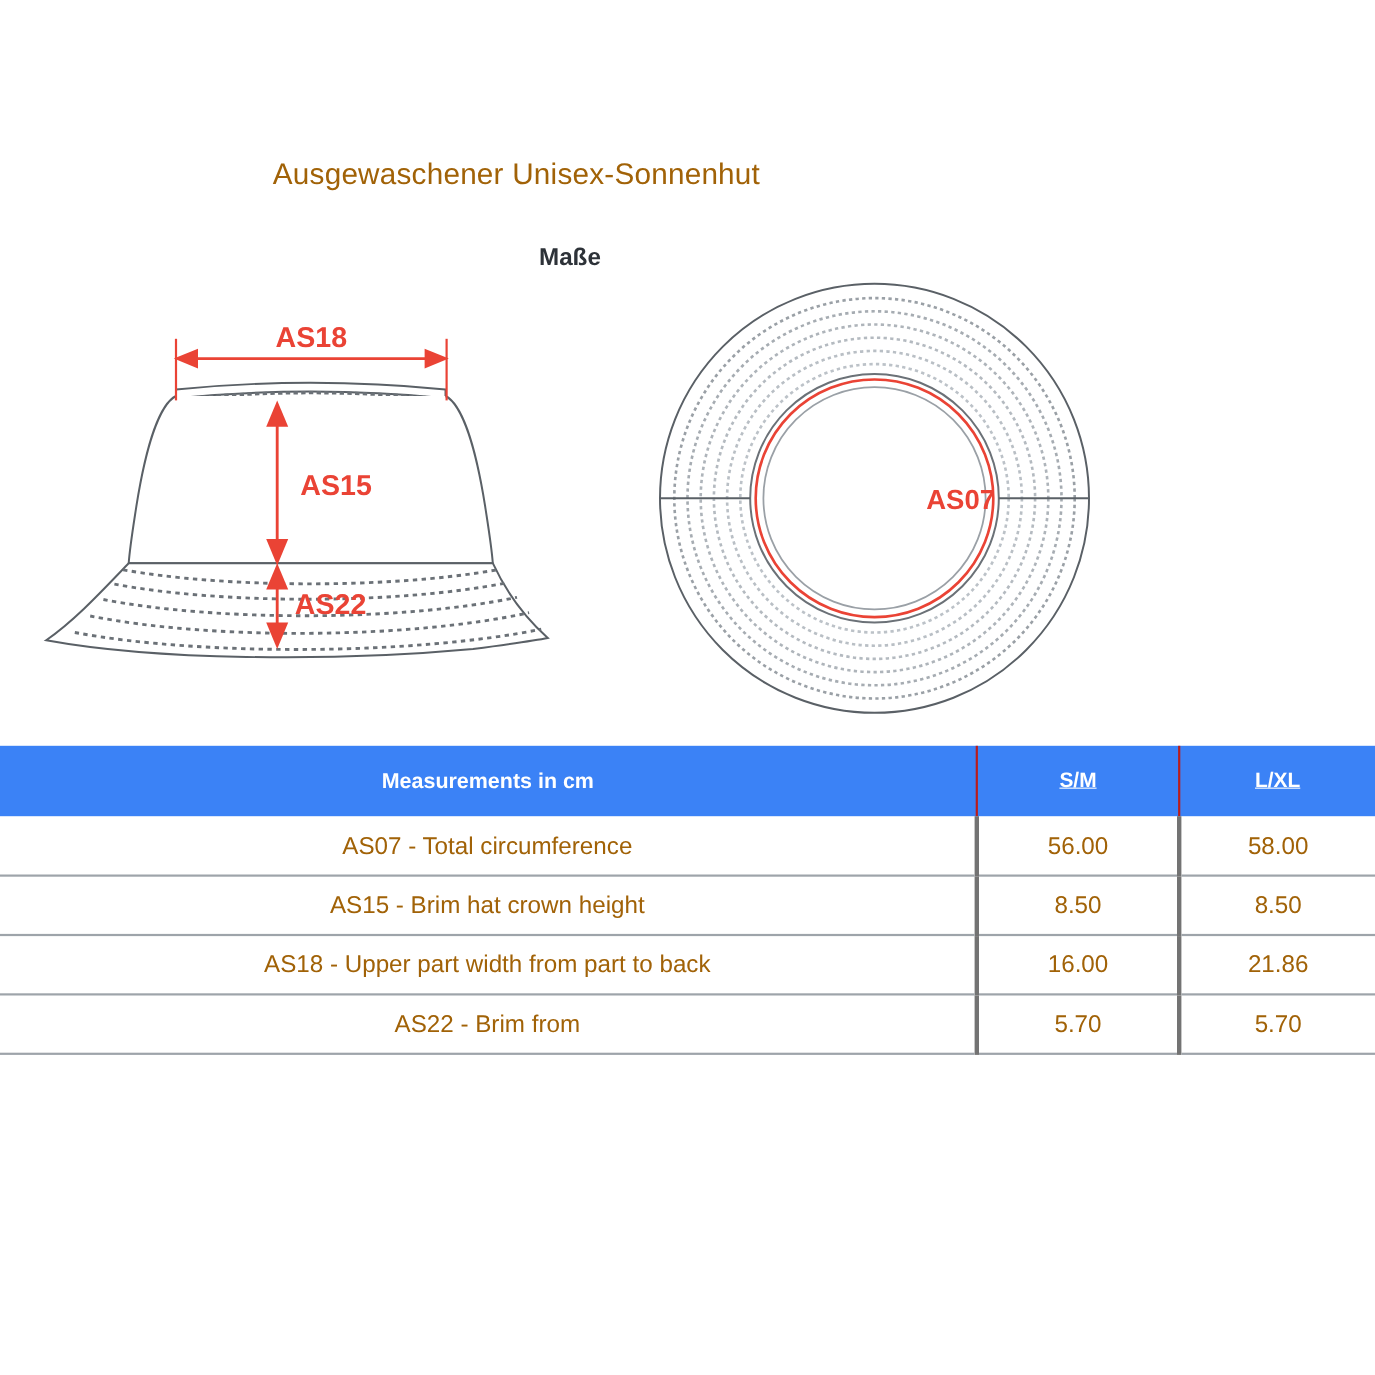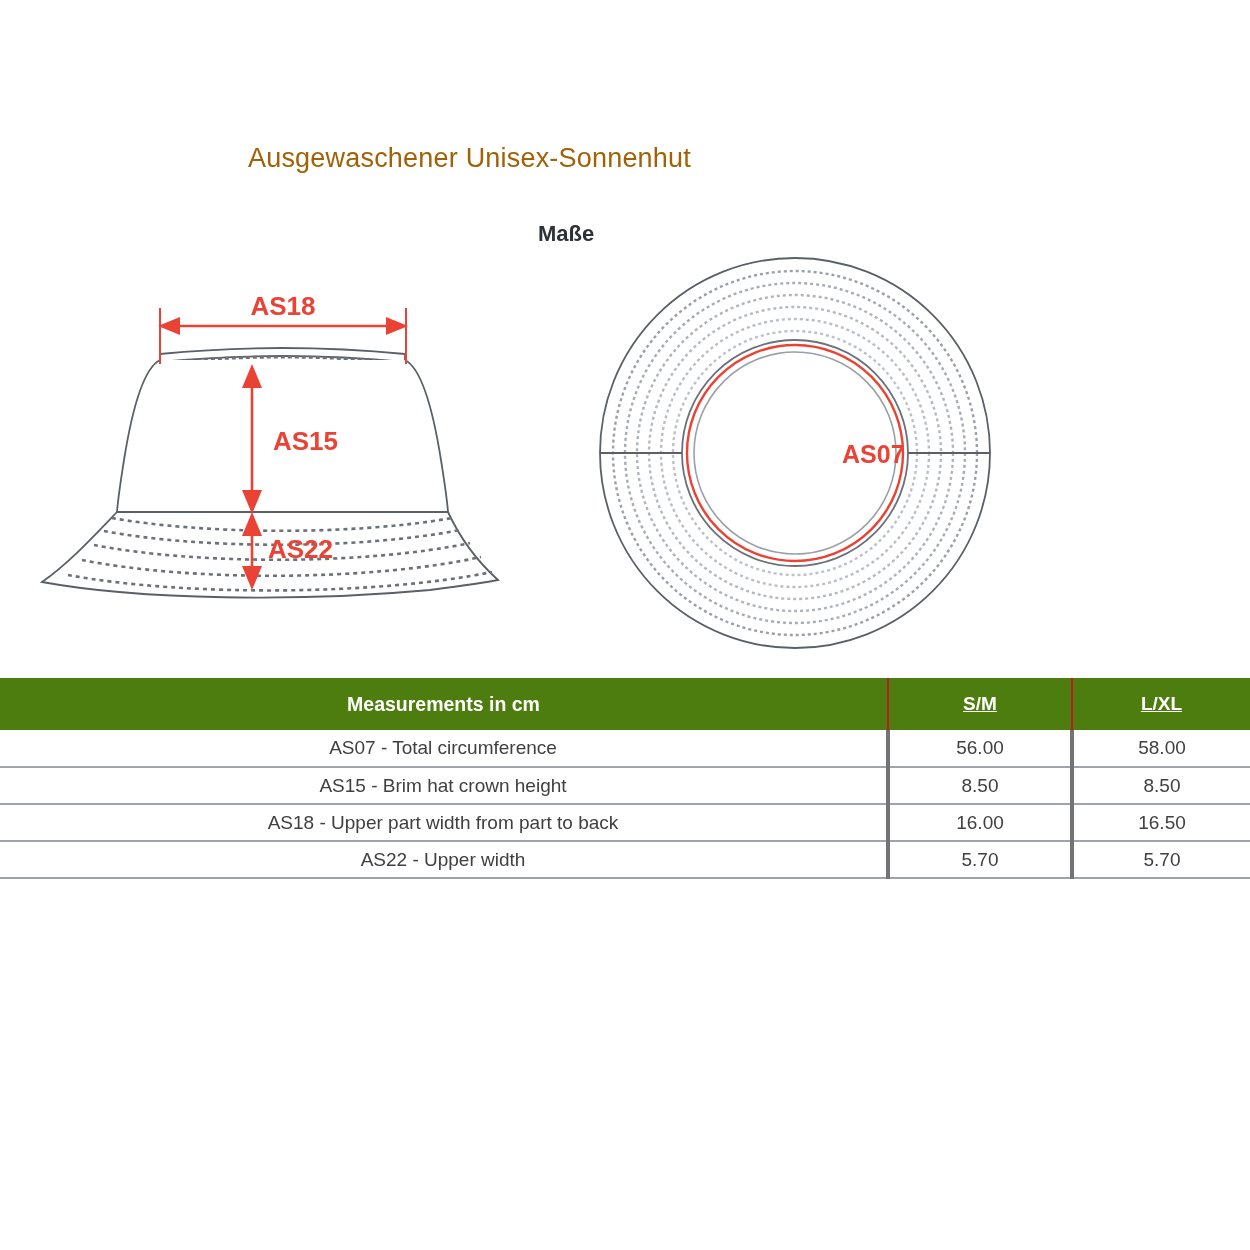--- a/index.html
+++ b/index.html
@@ -31,21 +31,20 @@
     white-space: nowrap;
   }
   .subtitle {
     position: absolute;
     left: 490px;
     top: 221px;
     font-size: 22px;
     font-weight: 700;
     color: #2d3238;
     white-space: nowrap;
-    margin-left: 48px;
   }
 
   
   .diagram {
     position: absolute;
   }
   #side-diagram { left: 20px;  top: 290px; }
   #top-diagram  { left: 570px; top: 240px; }
 
   
@@ -54,33 +53,33 @@
     left: 0;
     top: 678px;
     width: 1250px;
     border-collapse: collapse;
     table-layout: fixed;
   }
   .size-table th,
   .size-table td {
     text-align: center;
     vertical-align: middle;
-    font-size: 19px;
+    font-size: 22px;
     font-weight: 400;
-    color: #404040;
-    height: 37px;
+    color: #a16207;
+    height: 54px;
     padding: 0 6px;
     box-sizing: border-box;
   }
   .size-table thead th {
-    background: #4d7c0f;
+    background: #3b82f6;
     color: #ffffff;
     font-weight: 700;
     font-size: 19px;
-    height: 52px;
+    height: 64px;
     border: none;
   }
   .size-table thead th.col-label { font-size: 19.5px; }
   .size-table thead th.col-size  { border-left: 2px solid #b91c1c; text-decoration: underline; }
 
   .size-table tbody tr { border-bottom: 2px solid #9ea4aa; }
   .size-table tbody tr:first-child { border-top: none; }
   .size-table tbody td { border-left: 4px solid #737373; }
   .size-table tbody td:first-child { border-left: none; }
 
@@ -196,23 +195,23 @@
         <td>58.00</td>
       </tr>
       <tr>
         <td>AS15 - Brim hat crown height</td>
         <td>8.50</td>
         <td>8.50</td>
       </tr>
       <tr>
         <td>AS18 - Upper part width from part to back</td>
         <td>16.00</td>
-        <td>16.50</td>
-      </tr>
-      <tr>
-        <td>AS22 - Upper width</td>
+        <td>21.86</td>
+      </tr>
+      <tr>
+        <td>AS22 - Brim from</td>
         <td>5.70</td>
         <td>5.70</td>
       </tr>
     </tbody>
   </table>
 
 </div>
 
 </body></html>

